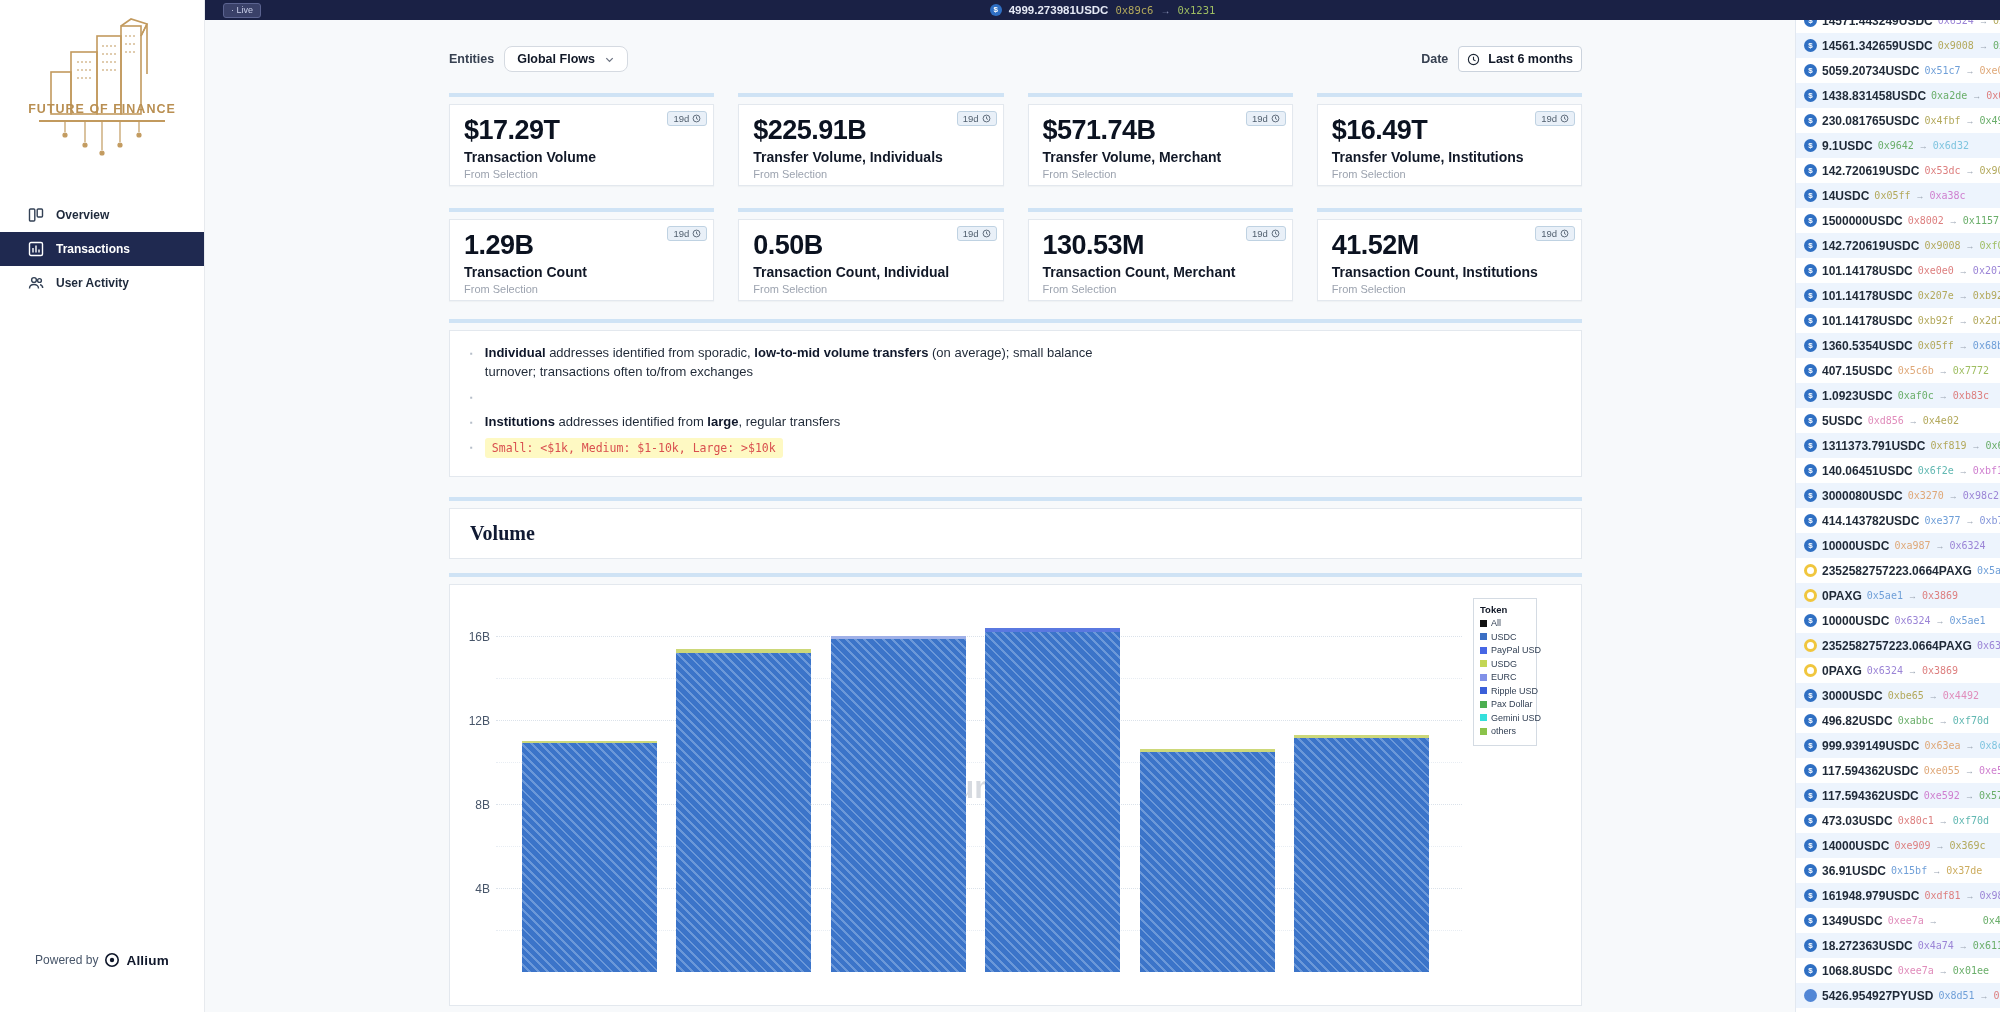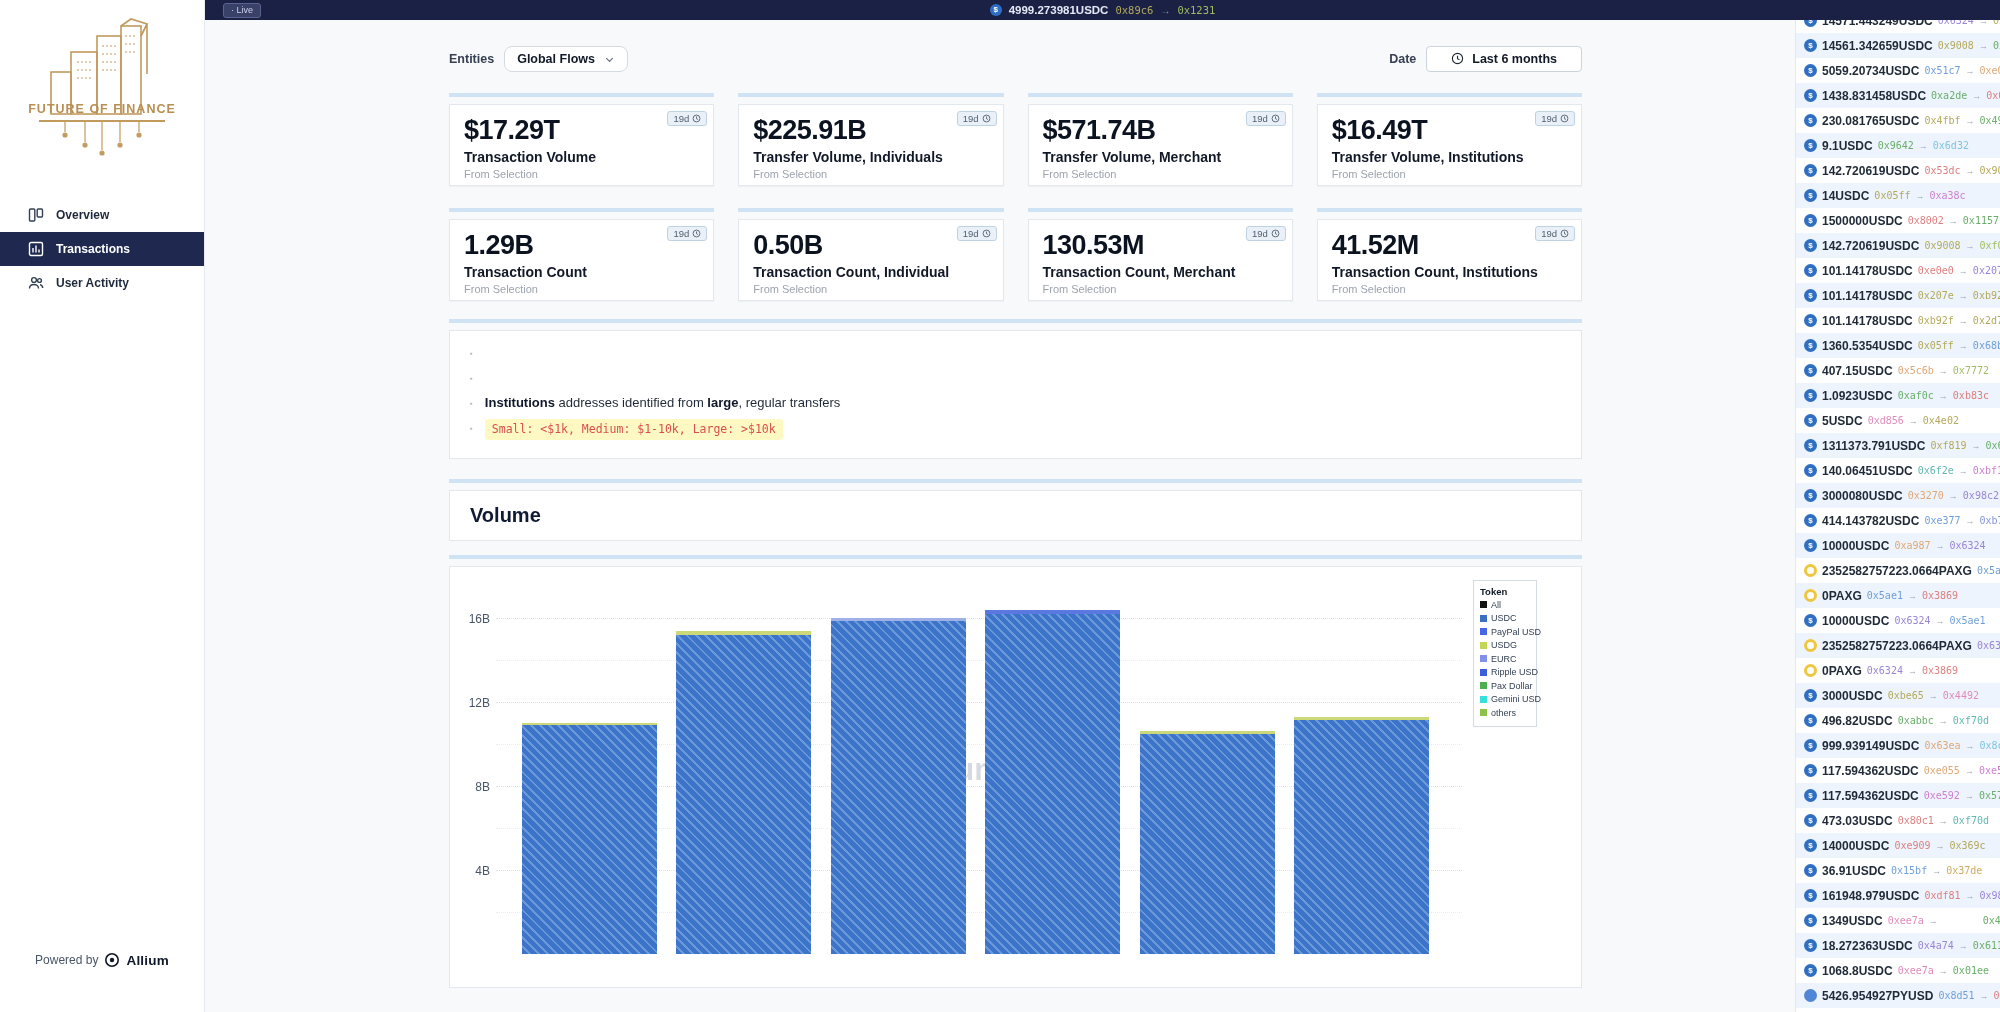--- a/index.html
+++ b/index.html
@@ -32,21 +32,21 @@
   .coin.pyusd { background:#5186d6; }
 
   
   .main { position:absolute; left:205px; top:0; width:1590px; height:1012px; overflow:hidden; z-index:10; }
   .col { width:1133px; margin-left:244px; }
   .filters { margin-top:45px; height:28px; display:flex; align-items:center; }
   .flabel { font-size:12.5px; font-weight:600; color:#374151; margin-right:10px; }
   .select-btn { display:flex; align-items:center; gap:9px; background:#fff; border:1px solid #d5dae1; border-radius:8px; padding:5px 12px; font-size:12.5px; font-weight:600; color:#111827; cursor:pointer; }
   .select-btn svg { width:11px; height:11px; stroke:#6b7280; }
   .date-group { margin-left:auto; display:flex; align-items:center; }
-  .date-btn { display:flex; align-items:flex-start; gap:8px; background:#fff; border:1px solid #cbd3dd; border-radius:4px; padding:5px 24px; font-size:12.5px; font-weight:600; color:#111827; cursor:pointer; }
+  .date-btn { display:flex; align-items:center; gap:8px; background:#fff; border:1px solid #cbd3dd; border-radius:4px; padding:5px 8px; font-size:12.5px; font-weight:600; color:#111827; cursor:pointer; }
   .date-btn svg { width:13px; height:13px; stroke:#1f2937; }
 
   .strip { height:4px; background:#cfe3f5; margin-bottom:7px; }
 
   .cards { margin-top:20px; display:grid; grid-template-columns:repeat(4,1fr); column-gap:24px; row-gap:22px; }
   .card { position:relative; background:#fff; border:1px solid #e3e8ee; box-shadow:0 1px 1px rgba(15,23,42,.03); height:82px; padding:10px 14px 0; }
   .badge { position:absolute; top:6px; right:6px; display:flex; align-items:center; gap:3px; background:#e9f0f8; border:1px solid #bfd2e2; border-radius:3px; padding:1px 5px; font-size:9.5px; color:#52606f; cursor:pointer; }
   .badge svg { width:9px; height:9px; stroke:#52606f; }
   .card-value { font-size:27px; font-weight:700; color:#0b1220; letter-spacing:-.5px; }
   .card-label { font-size:14px; font-weight:600; color:#111827; margin-top:3px; }
@@ -54,21 +54,21 @@
 
   .panel { background:#fff; border:1px solid #e3e8ee; }
   .notes-wrap { margin-top:18px; }
   .notes { padding:13px 20px 12px; }
   .note-line { display:flex; gap:12px; font-size:13px; color:#1f2937; line-height:1.45; margin-bottom:6px; }
   .note-line .mark { color:#b6bec9; font-size:8px; line-height:19px; flex:none; }
   .note-line b { color:#0f172a; }
   .note-line .txt { max-width:620px; }
   .code-chip { font-family:"DejaVu Sans Mono", monospace; font-size:11.5px; color:#d94f4f; background:#fef9c3; padding:2px 7px; border-radius:3px; }
 
-  .volume-wrap { margin-top:20px; }
+  .volume-wrap { margin-top:20px;font-family:Liberation Serif, serif; }
   .volume-panel { padding:13px 20px; }
   .volume-panel h2 { font-size:20px; font-weight:700; color:#101a33; }
 
   .chart-wrap { margin-top:14px; }
   .chart-head { background:#dcebfb; border-bottom:1px solid #e3e8ee; padding:6px 13px; font-size:12px; font-weight:700; color:#13213f; }
   .chart-body { position:relative; height:420px; background:#fff; }
   .gridline { position:absolute; left:46px; width:966px; border-top:1px dotted #dbe2ea; }
   .gridline.minor { border-top:1px dotted #e8edf3; }
   .ytick { position:absolute; width:38px; text-align:right; font-size:12px; color:#475569; }
   .bar { position:absolute; bottom:33px; width:135px; display:flex; flex-direction:column; cursor:pointer; }
@@ -320,20 +320,21 @@
             <div class="card-sub">From Selection</div>
           </div>
         </div>
       </div>
 
     <div class="notes-wrap">
       <div class="strip"></div>
       <section class="panel notes" id="notes">
           <div class="note-line">
             <span class="mark">▪</span>
+            <span class="txt"><b>Individual</b><span> addresses identified from sporadic, </span><b>low-to-mid volume transfers</b><span> (on average); small balance turnover; transactions often to/from exchanges</span></span>
           </div>
           <div class="note-line">
             <span class="mark">▪</span>
           </div>
           <div class="note-line">
             <span class="mark">▪</span>
             <span class="txt"><b>Institutions</b><span> addresses identified from </span><b>large</b><span>, regular transfers</span></span>
           </div>
           <div class="note-line">
             <span class="mark">▪</span>

